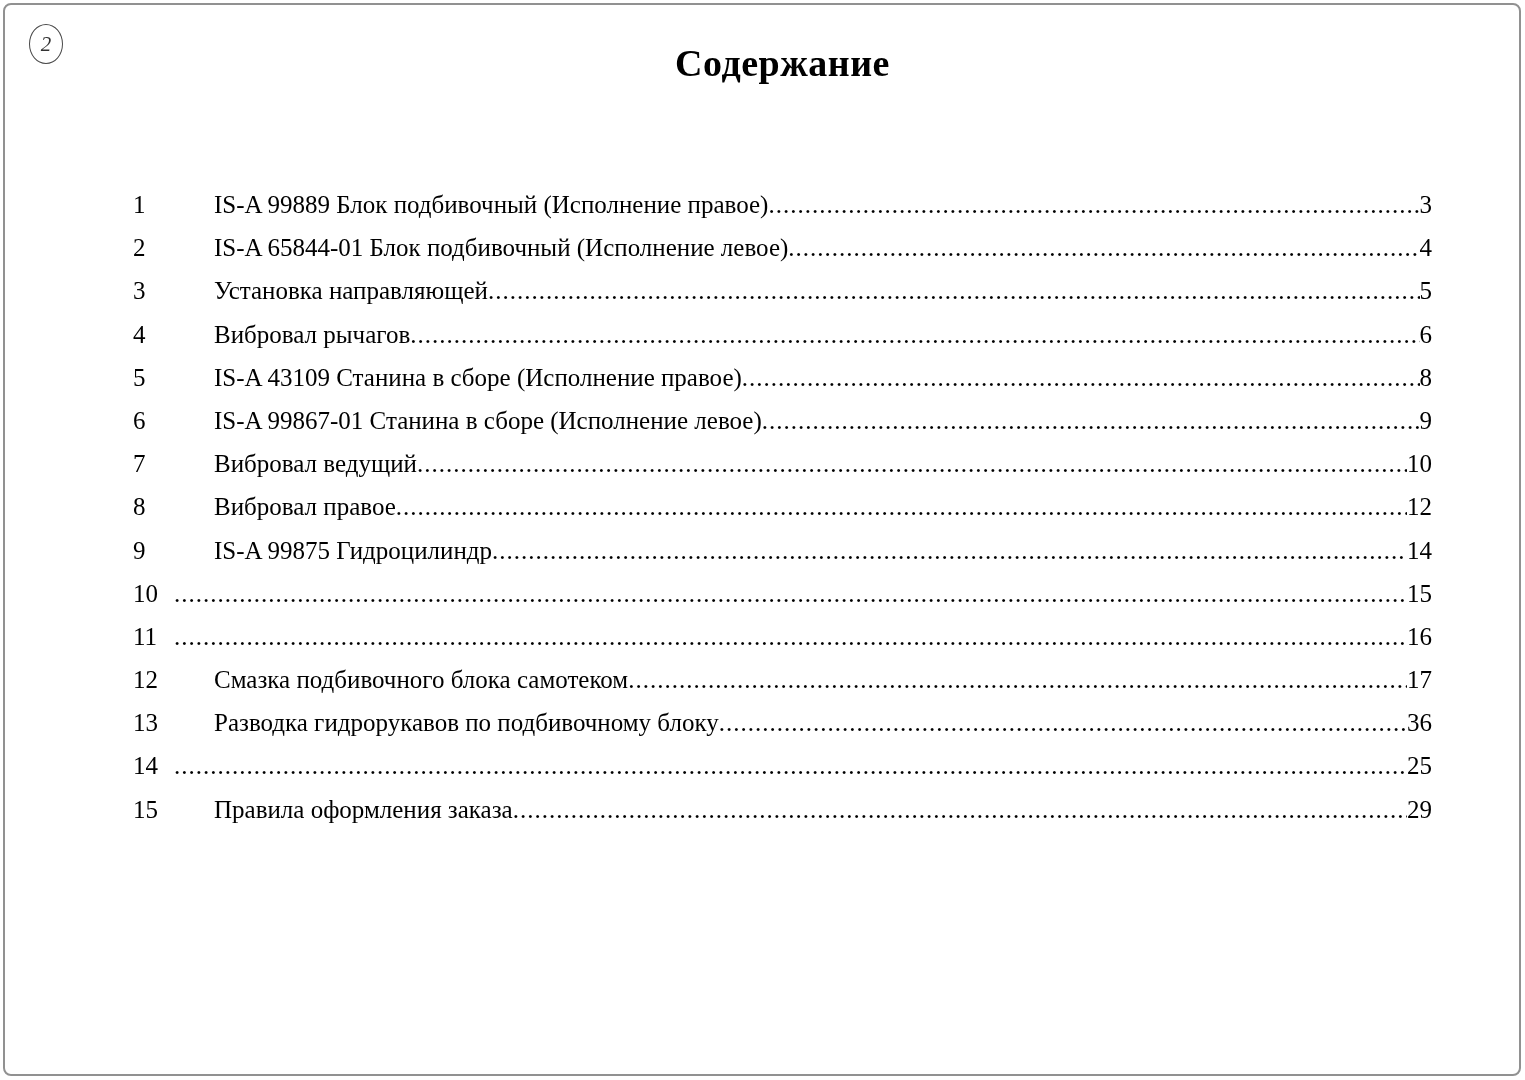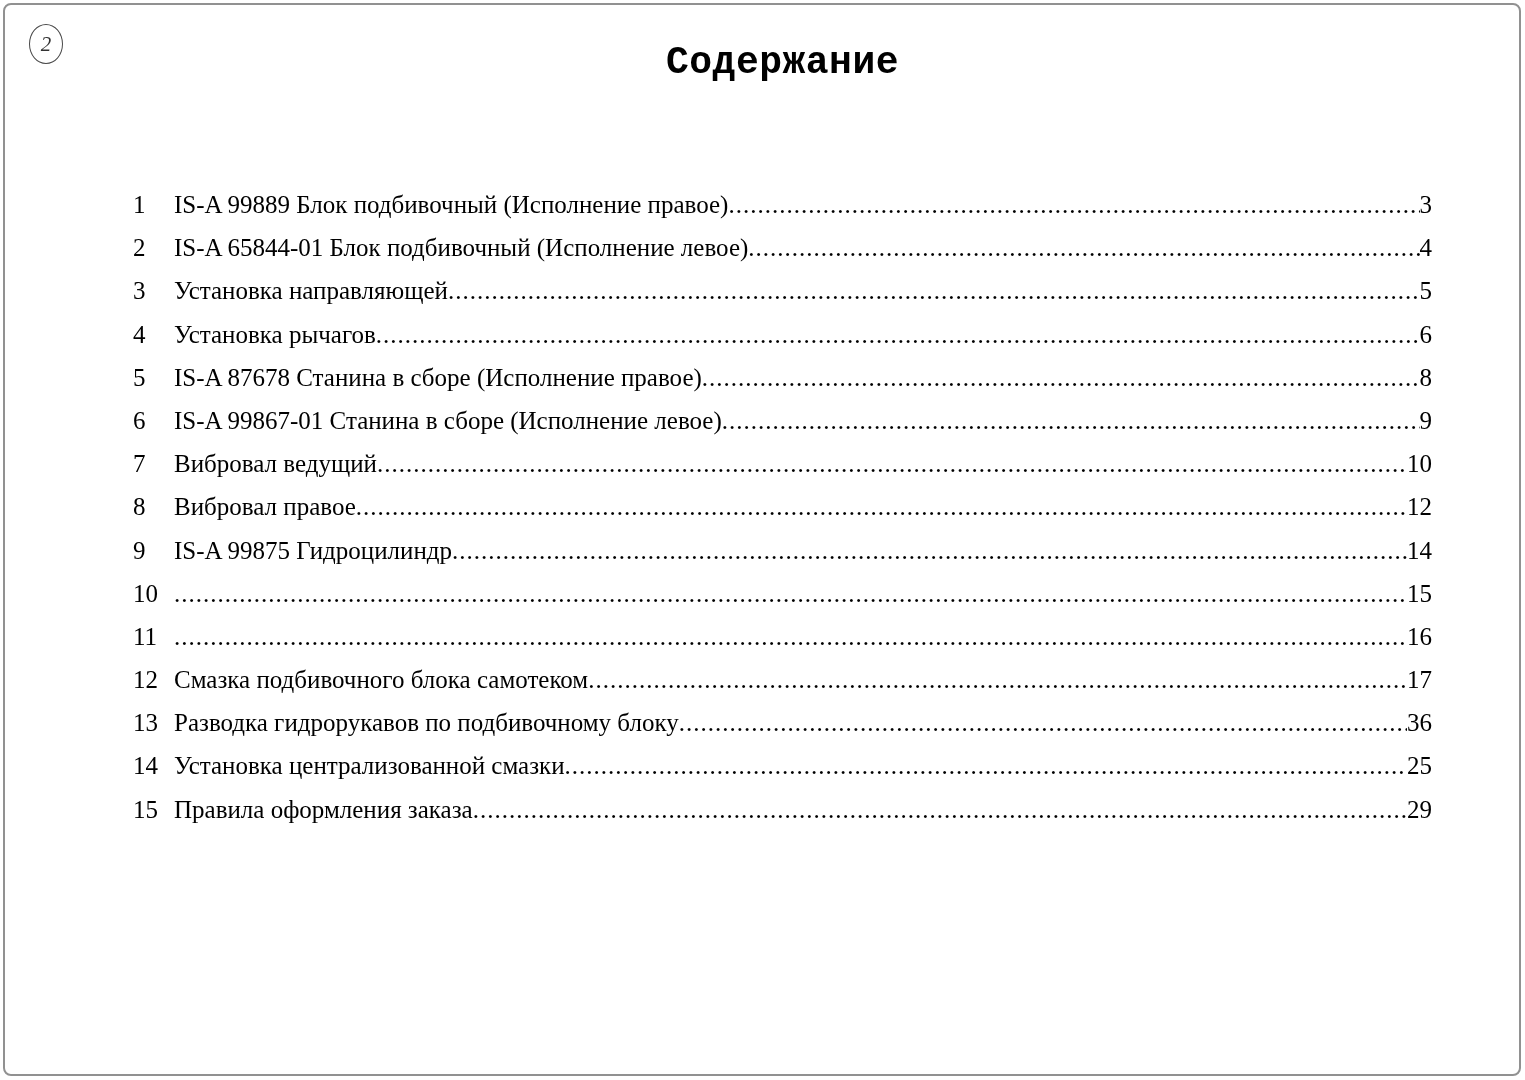--- a/index.html
+++ b/index.html
@@ -43,41 +43,41 @@
     position: absolute;
     left: 133px;
     right: 93px;
     top: 42px;
     margin: 0;
     text-align: center;
     font-size: 38px;
     font-weight: bold;
     line-height: 42px;
     letter-spacing: 0.5px;
-    font-family: Liberation Mono, monospace;
   }
   .toc {
     position: absolute;
     left: 133px;
     right: 93px;
     top: 183px;
   }
   .row {
     display: flex;
     align-items: baseline;
     height: 43.2px;
     font-size: 25px;
     line-height: 43.2px;
     white-space: nowrap;
   }
   .num {
     flex: 0 0 41px;
   }
   .item-title {
     flex: 0 0 auto;
+    margin-left: 40px;
   }
   .leader {
     flex: 1 1 auto;
     overflow: hidden;
     white-space: nowrap;
     letter-spacing: 1px;
     min-width: 0;
   }
   .pagenum {
     flex: 0 0 auto;
@@ -112,28 +112,28 @@
 
   <div class="row">
     <span class="num">3</span>
     <span class="item-title">Установка направляющей</span>
     <span class="leader">............................................................................................................................................................................................................................................................................................................</span>
     <span class="pagenum">5</span>
   </div>
 
   <div class="row">
     <span class="num">4</span>
-    <span class="item-title">Установка рычагов</span>
+    <span class="item-title">Вибровал рычагов</span>
     <span class="leader">............................................................................................................................................................................................................................................................................................................</span>
     <span class="pagenum">6</span>
   </div>
 
   <div class="row">
     <span class="num">5</span>
-    <span class="item-title">IS-A 87678 Станина в сборе (Исполнение правое)</span>
+    <span class="item-title">IS-A 43109 Станина в сборе (Исполнение правое)</span>
     <span class="leader">............................................................................................................................................................................................................................................................................................................</span>
     <span class="pagenum">8</span>
   </div>
 
   <div class="row">
     <span class="num">6</span>
     <span class="item-title">IS-A 99867-01 Станина в сборе (Исполнение левое)</span>
     <span class="leader">............................................................................................................................................................................................................................................................................................................</span>
     <span class="pagenum">9</span>
   </div>
@@ -180,21 +180,20 @@
 
   <div class="row">
     <span class="num">13</span>
     <span class="item-title">Разводка гидрорукавов по подбивочному блоку</span>
     <span class="leader">............................................................................................................................................................................................................................................................................................................</span>
     <span class="pagenum">36</span>
   </div>
 
   <div class="row">
     <span class="num">14</span>
-    <span class="item-title">Установка централизованной смазки</span>
     <span class="leader">............................................................................................................................................................................................................................................................................................................</span>
     <span class="pagenum">25</span>
   </div>
 
   <div class="row">
     <span class="num">15</span>
     <span class="item-title">Правила оформления заказа</span>
     <span class="leader">............................................................................................................................................................................................................................................................................................................</span>
     <span class="pagenum">29</span>
   </div>

